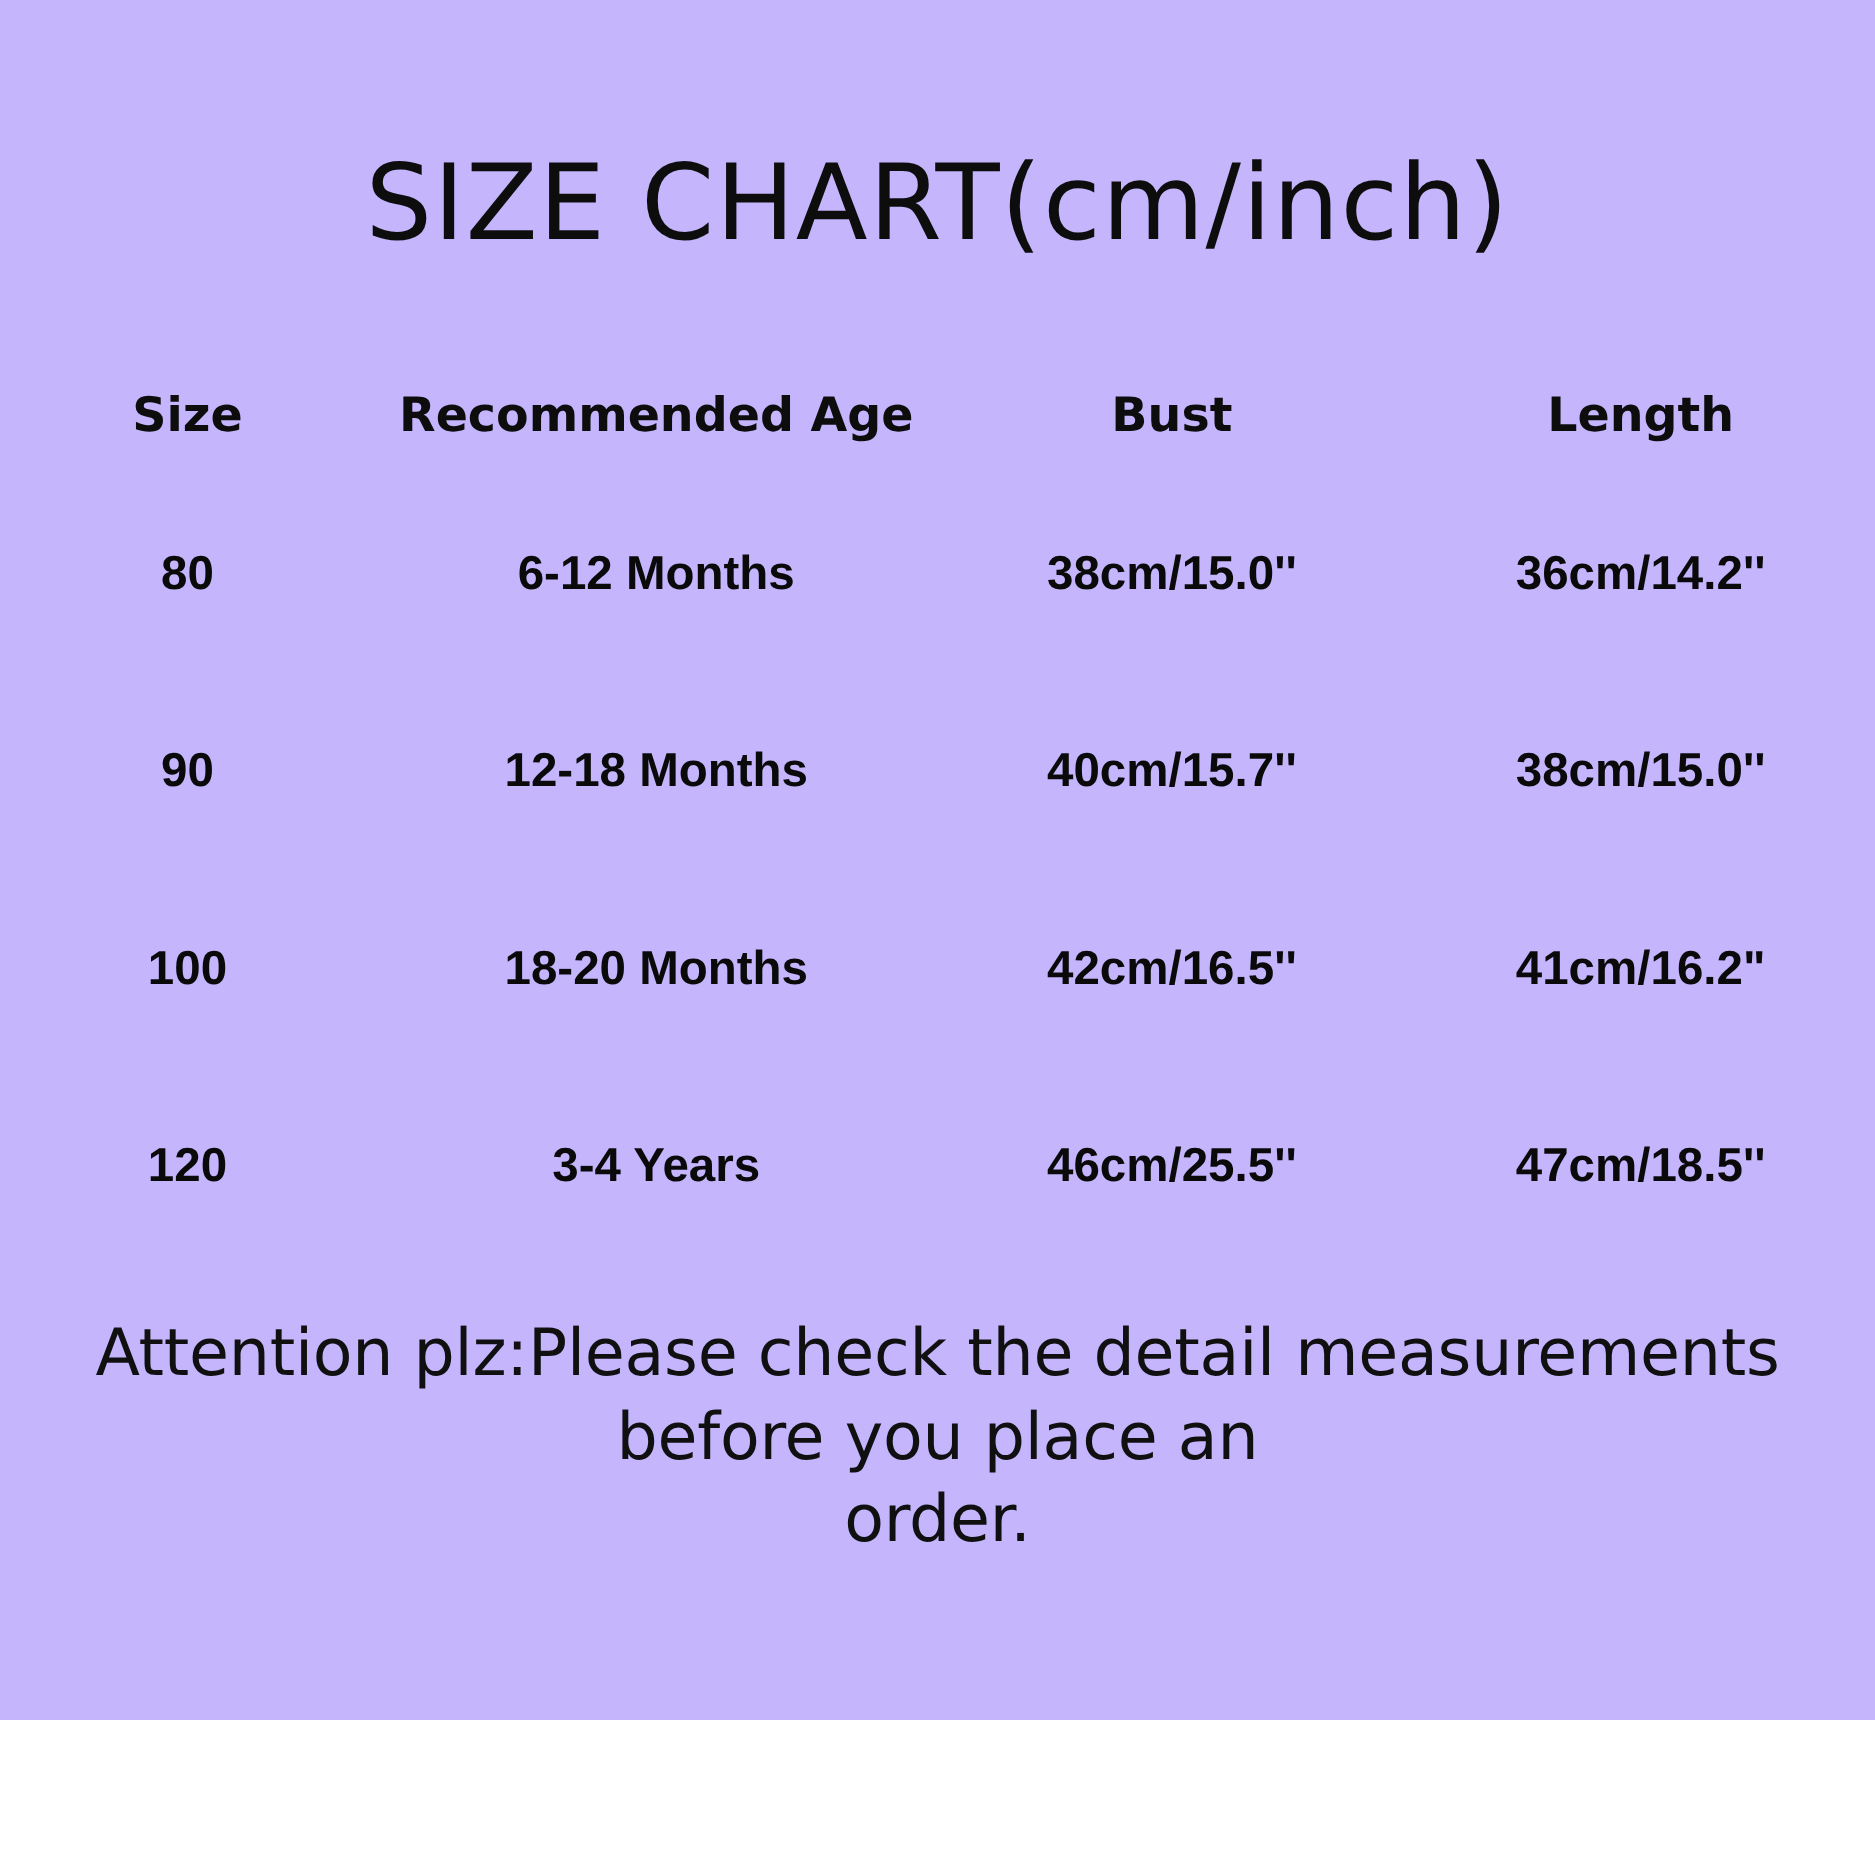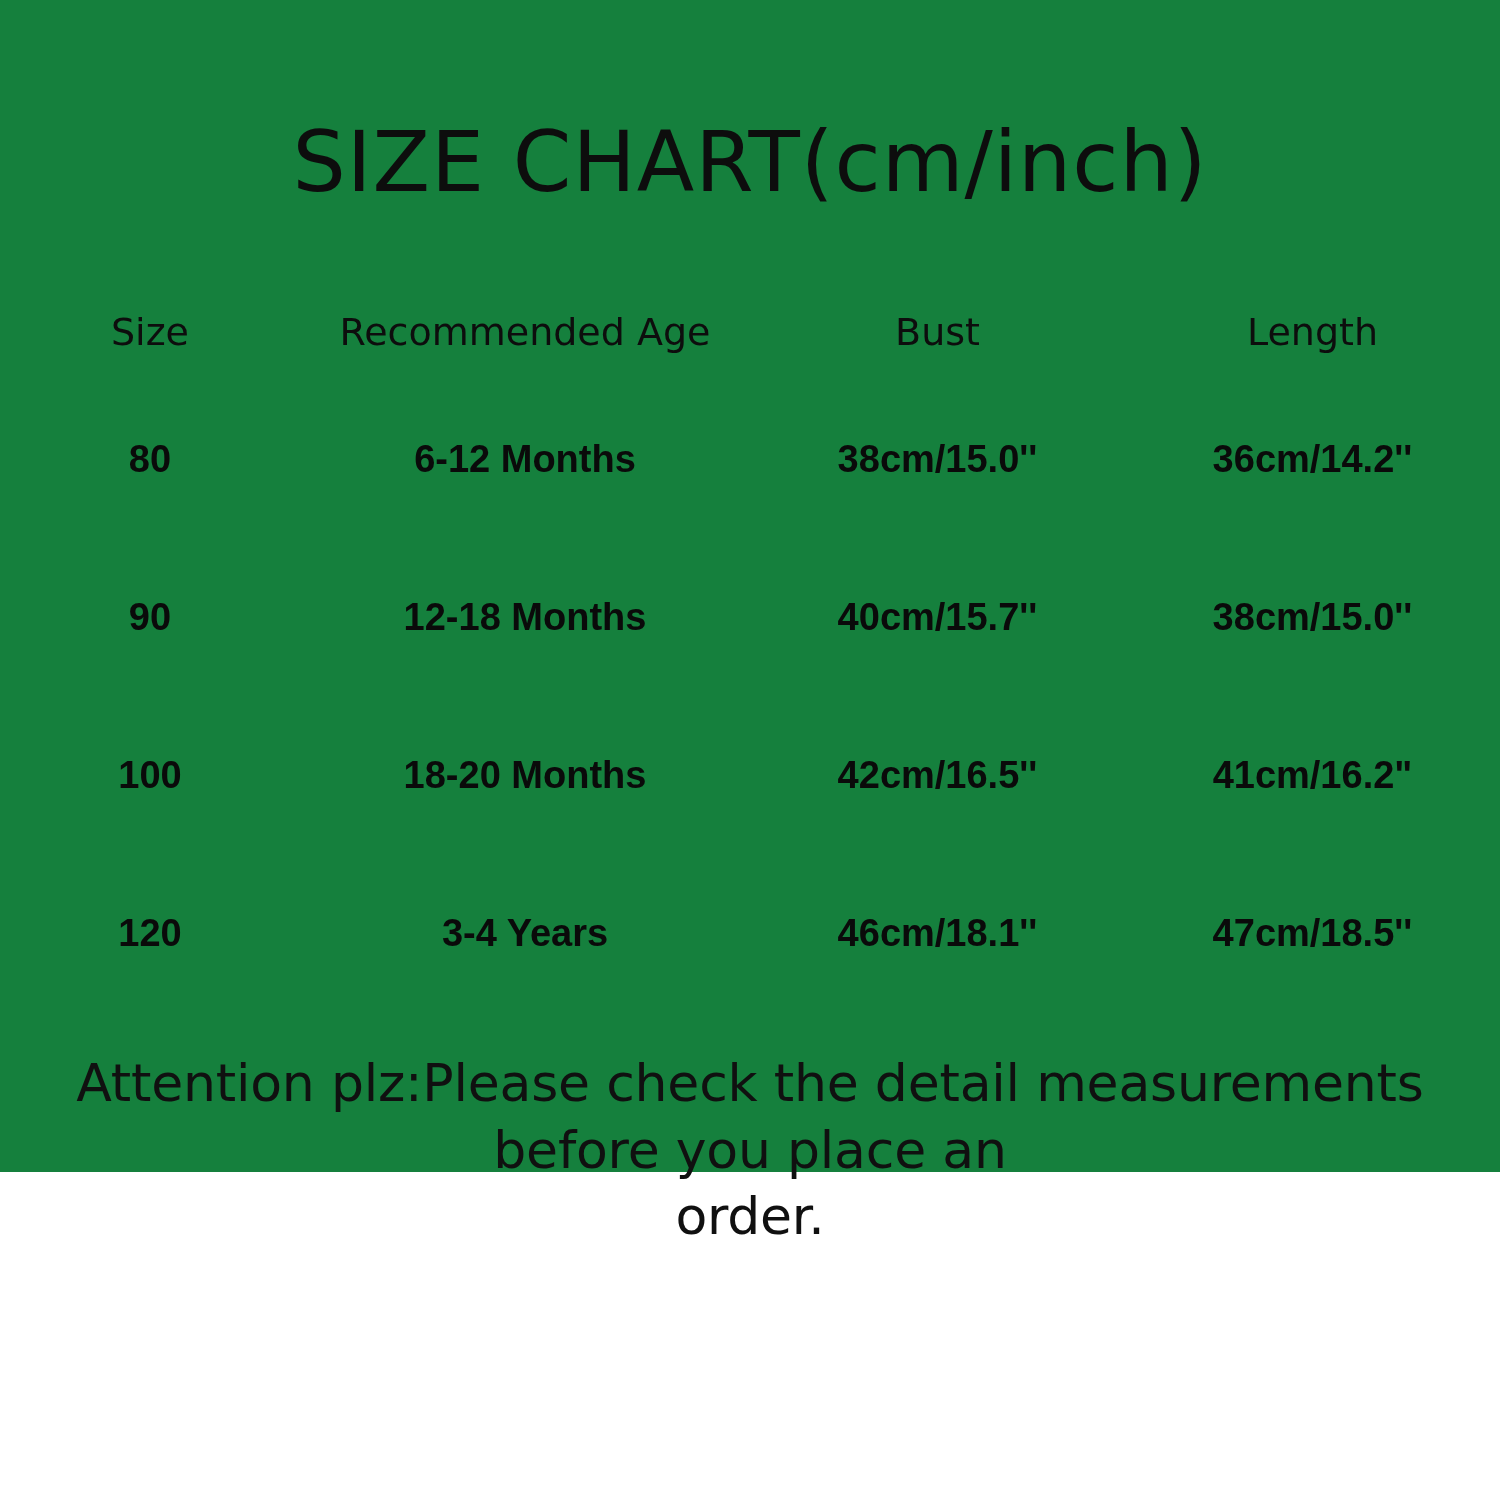--- a/index.html
+++ b/index.html
@@ -11,22 +11,22 @@
     height: 1500px;
     background: #ffffff;
     font-family: "Liberation Sans", sans-serif;
     overflow: hidden;
   }
   #size-chart-card {
     position: absolute;
     left: 0;
     top: 0;
     width: 1500px;
-    height: 1172px;
-    background: #15803d;
+    height: 1376px;
+    background: #c4b5fd;
     box-sizing: border-box;
     display: flex;
     flex-direction: column;
   }
   #chart-title {
     text-align: center;
     font-family: "DejaVu Sans", sans-serif;
     font-size: 84px;
     font-weight: 400;
     color: #0d0d0d;
@@ -42,21 +42,21 @@
     table-layout: fixed;
   }
   #size-table col.c-size { width: 20%; }
   #size-table col.c-age { width: 30%; }
   #size-table col.c-bust { width: 25%; }
   #size-table col.c-length { width: 25%; }
 
   #size-table th {
     font-family: "DejaVu Sans", sans-serif;
     font-size: 38px;
-    font-weight: 400;
+    font-weight: 700;
     color: #0d0d0d;
     padding: 0 0 0 0;
     height: 96px;
     vertical-align: middle;
   }
   #size-table td {
     font-family: Liberation Sans, sans-serif;
     font-size: 38px;
     font-weight: 700;
     color: #0a0a0a;
@@ -115,21 +115,21 @@
       </tr>
       <tr>
         <td>100</td>
         <td>18-20 Months</td>
         <td>42cm/16.5''</td>
         <td>41cm/16.2"</td>
       </tr>
       <tr>
         <td>120</td>
         <td>3-4 Years</td>
-        <td>46cm/18.1''</td>
+        <td>46cm/25.5''</td>
         <td>47cm/18.5''</td>
       </tr>
     </tbody>
   </table>
 
   <div class="note-block">
     <div class="note-line">Attention plz:Please check the detail measurements before you place an</div>
     <div class="note-line">order.</div>
   </div>
 

